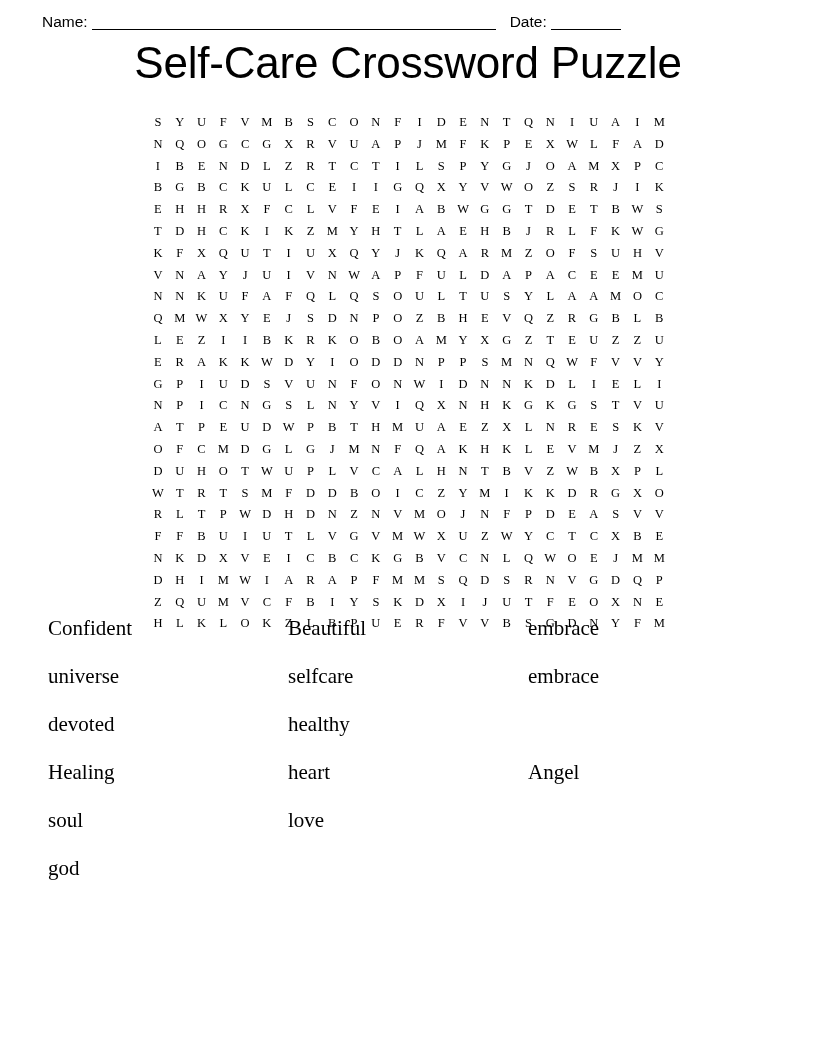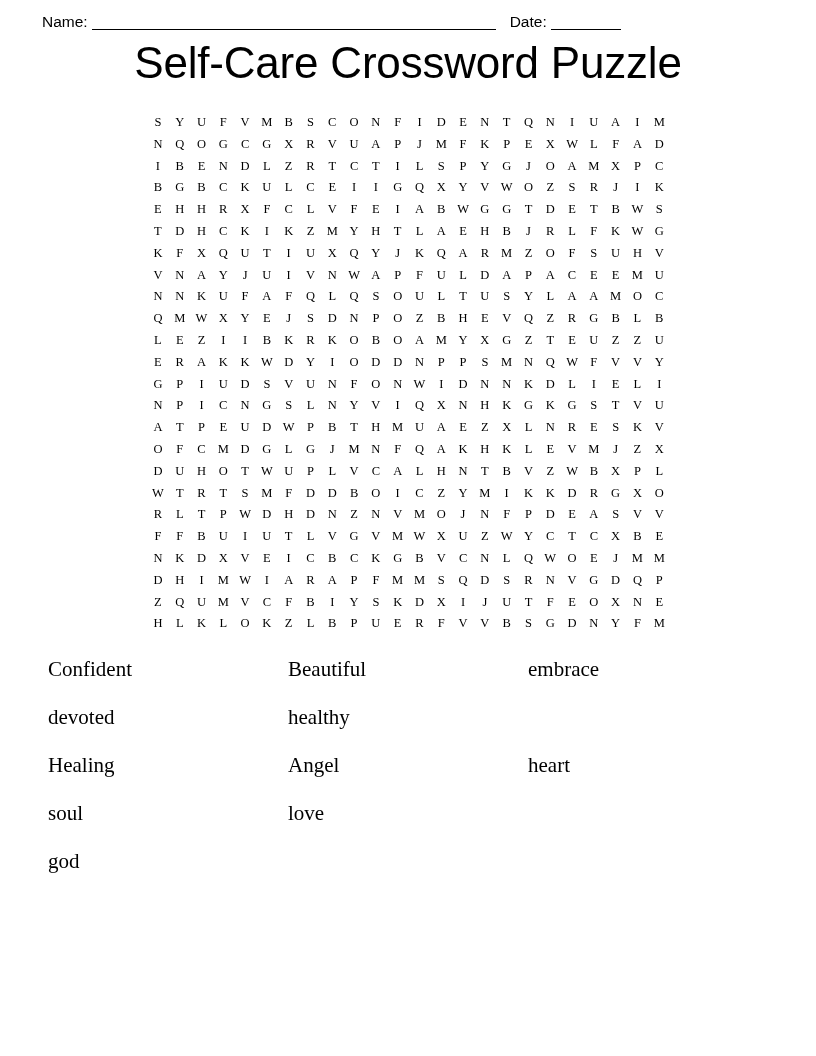--- a/index.html
+++ b/index.html
@@ -85,21 +85,21 @@
     font-size: 12.5px;
     line-height: 21.8px;
     color: #000;
     flex: 0 0 21.8px;
   }
 
   
   .word-list {
     position: absolute;
     left: 48px;
-    top: 656px;
+    top: 615px;
     width: 700px;
   }
   .word-row {
     display: flex;
     height: 48px;
     align-items: flex-start;
   }
   .word-item {
     width: 240px;
     flex: 0 0 240px;
@@ -755,27 +755,32 @@
     </div>
   </div>
 
 <div class="word-list" id="word-list">
     <div class="word-row">
       <span class="word-item">Confident</span>
       <span class="word-item">Beautiful</span>
       <span class="word-item">embrace</span>
     </div>
     <div class="word-row">
+      <span class="word-item">universe</span>
+      <span class="word-item">selfcare</span>
+      <span class="word-item">embrace</span>
+    </div>
+    <div class="word-row">
       <span class="word-item">devoted</span>
       <span class="word-item">healthy</span>
     </div>
     <div class="word-row">
       <span class="word-item">Healing</span>
+      <span class="word-item">heart</span>
       <span class="word-item">Angel</span>
-      <span class="word-item">heart</span>
     </div>
     <div class="word-row">
       <span class="word-item">soul</span>
       <span class="word-item">love</span>
     </div>
     <div class="word-row">
       <span class="word-item">god</span>
       <span class="word-item empty"></span>
       <span class="word-item empty"></span>
     </div>

